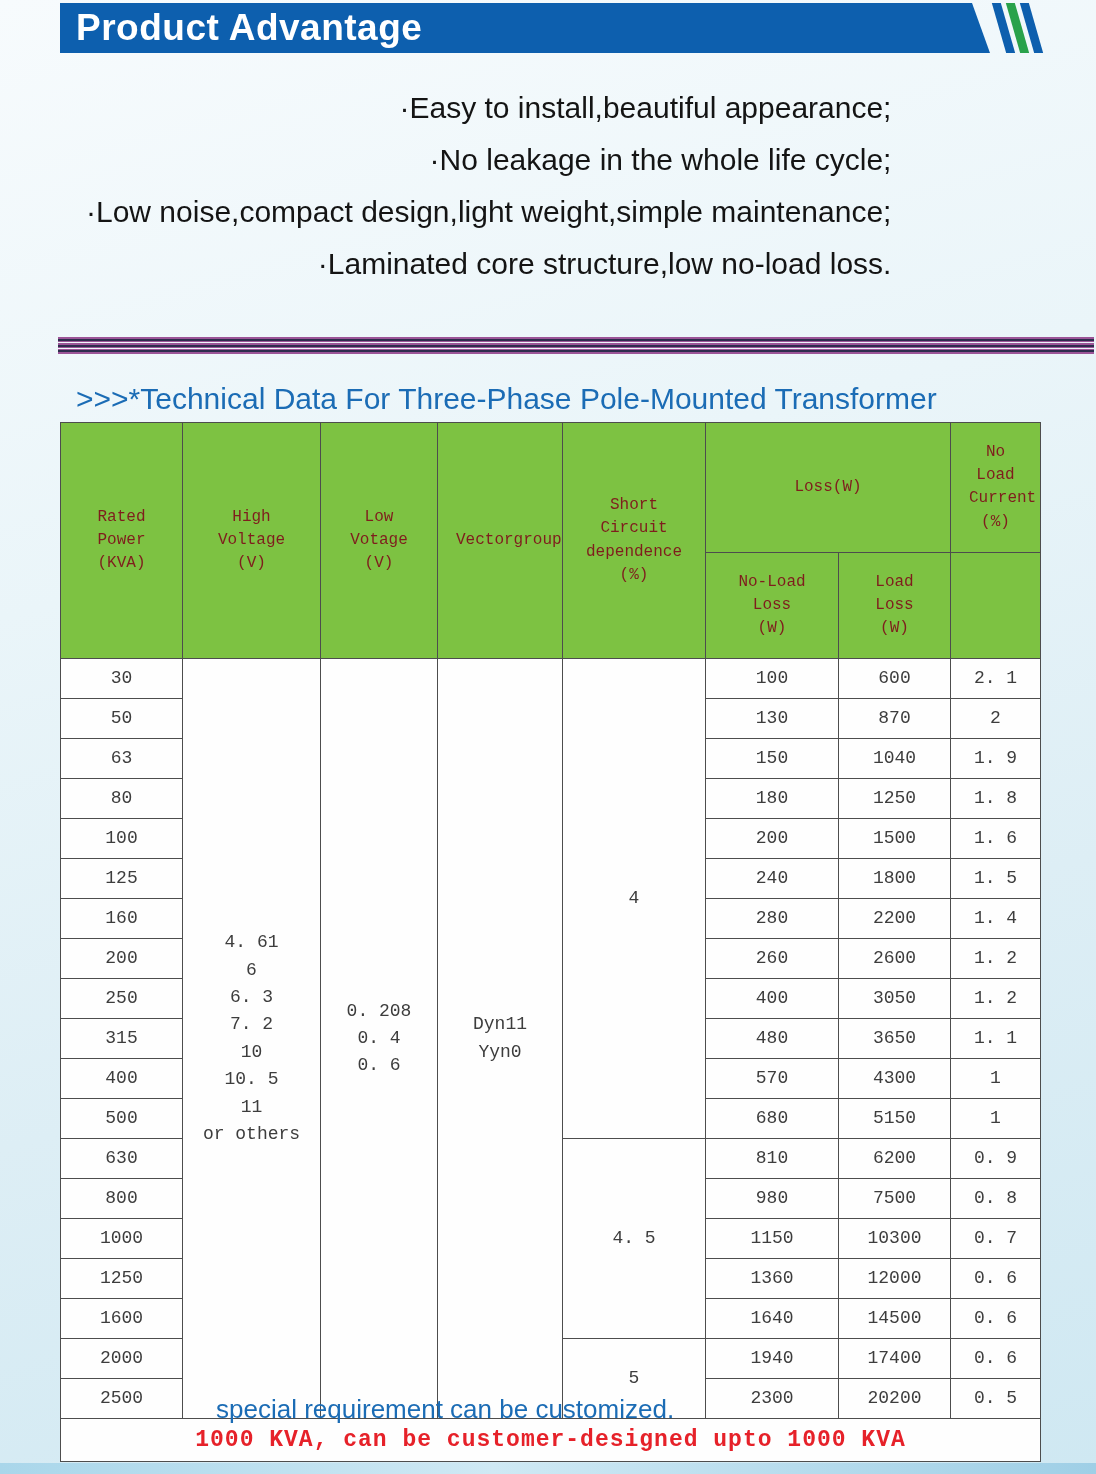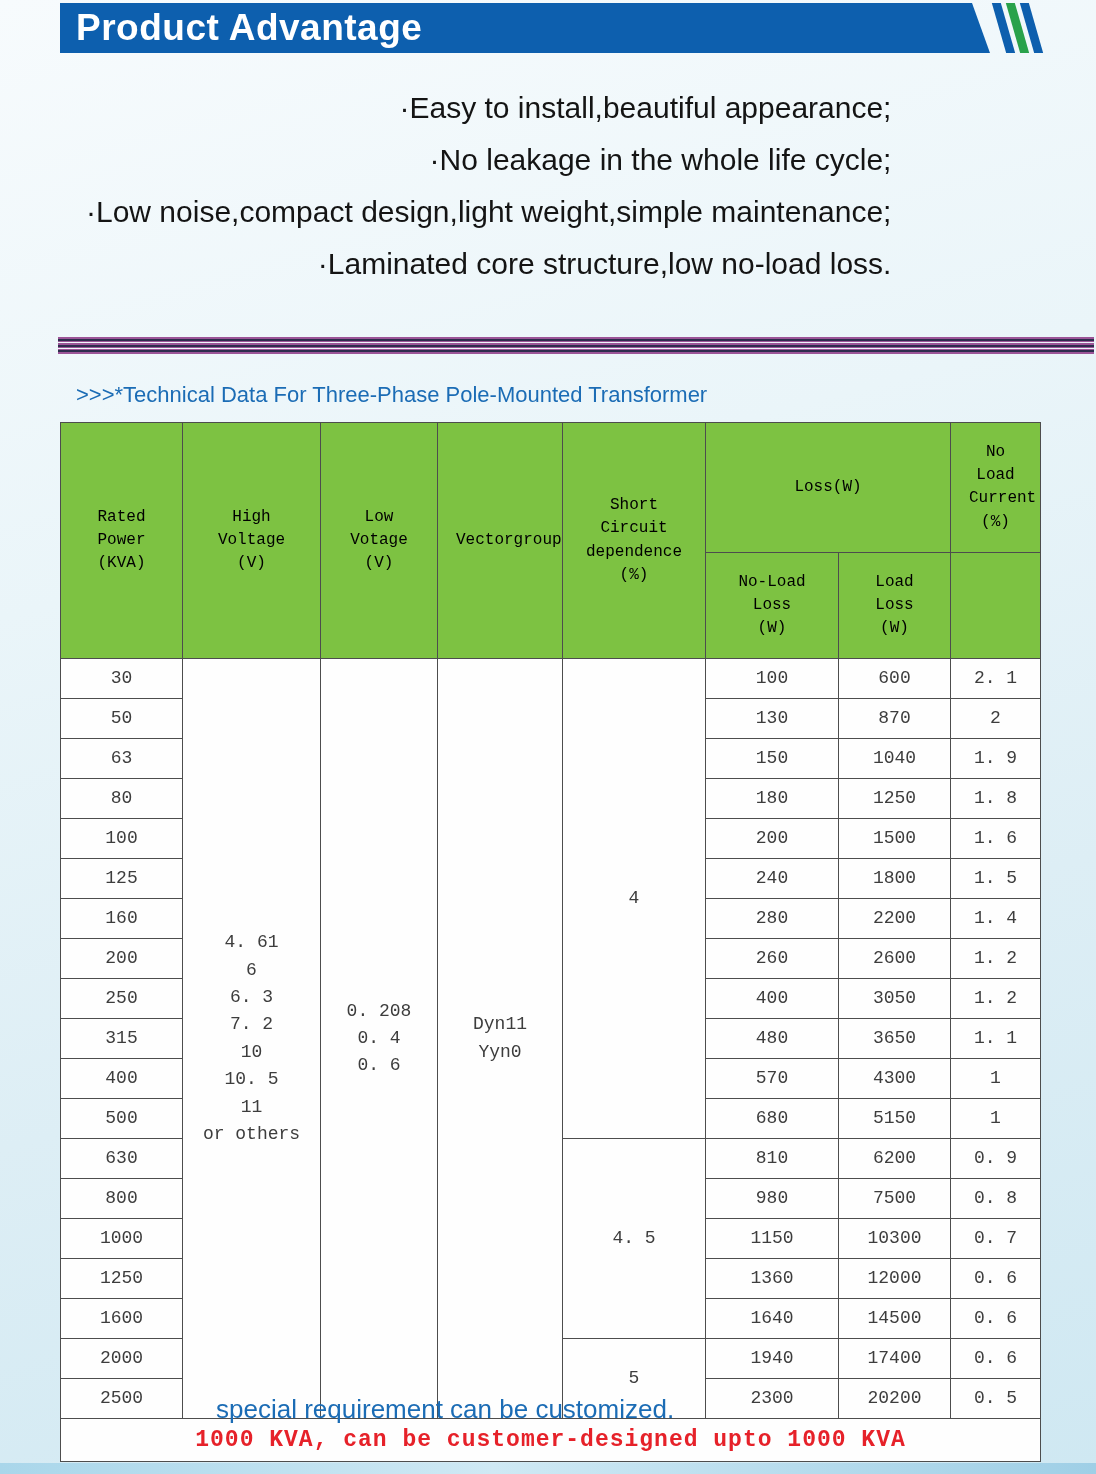--- a/index.html
+++ b/index.html
@@ -35,31 +35,31 @@
   .dot { display:inline-block; width:20px; font-size:30px; color:#141414; }
   
   .divider { position:absolute; left:58px; top:337px; width:1036px; }
   .divider i {
     display:block; height:5px; margin-bottom:1px;
     background:linear-gradient(to bottom, #9c5598 0 1.5px, #2e2c4d 1.5px 3.5px, #9c5598 3.5px 5px);
   }
   
   .table-title {
     position:absolute; left:76px; top:382px;
-    font-size:22px; color:#1b6cb5;
+    font-size:30px; color:#1b6cb5;
   }
   
   table {
     position:absolute; left:60px; top:422px; width:980px;
     border-collapse:collapse; table-layout:fixed;
     font-family:"Liberation Mono", monospace;
   }
   th, td { border:1px solid #4d4d4d; text-align:center; vertical-align:middle; }
   thead th {
-    background:#7dc242; font-weight:normal; font-size:16px; color:#000000;
+    background:#7dc242; font-weight:normal; font-size:16px; color:#7f1d1d;
     white-space:pre-line; line-height:1.45; padding:18px;
   }
   thead tr.tier1 { height:82px; }
   thead tr.tier2 { height:57px; }
   tbody td {
     background:#fefefe; font-size:18px; color:#3d3d3d;
     height:40px; white-space:pre-line; line-height:1.52; padding:0 2px;
   }
   tfoot td {
     background:#fefefe; height:43px;

